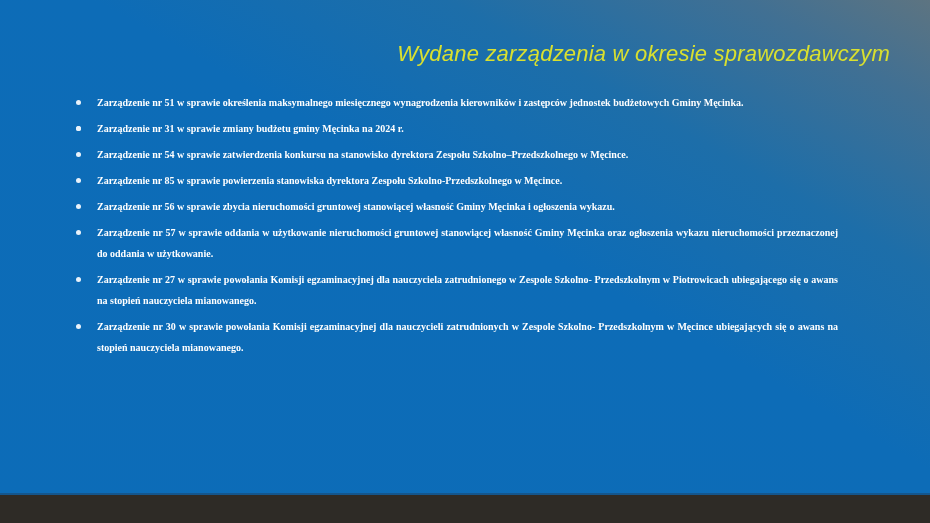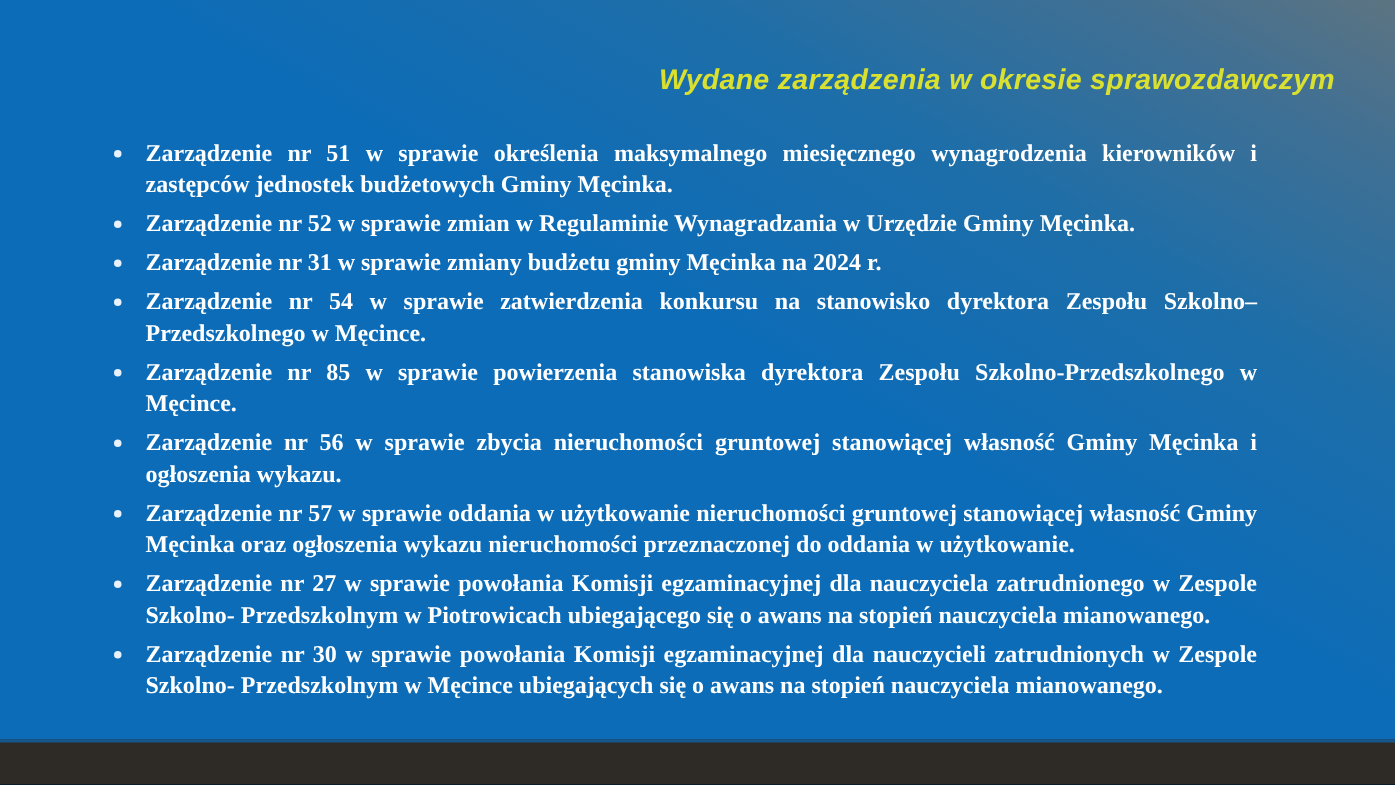--- a/index.html
+++ b/index.html
@@ -16,38 +16,38 @@
       #0c6cb8 100%);
     font-family: "Liberation Serif", serif;
   }
   .title {
     position: absolute;
     top: 41px;
     right: 40px;
     margin: 0;
     font-family: "Liberation Sans", sans-serif;
     font-style: italic;
-    font-weight: 700;
-    font-size: 19px;
+    font-weight: 400;
+    font-size: 22px;
     line-height: 25px;
     letter-spacing: 0.2px;
     color: #d9e02f;
     white-space: nowrap;
   }
   .decrees {
     position: absolute;
     top: 92px;
     left: 97px;
     right: 92px;
     margin: 0;
     padding: 0;
     list-style: none;
     color: #ffffff;
     font-weight: 700;
-    font-size: 16px;
+    font-size: 10px;
     line-height: 21px;
     text-align: justify;
   }
   .decrees li {
     position: relative;
     margin: 0 0 5px 0;
   }
   .dot {
     position: absolute;
     left: -21px;
@@ -74,21 +74,20 @@
 
   <h1 class="title">Wydane zarządzenia w okresie sprawozdawczym</h1>
 
   <ul class="decrees">
     <li>
       <span class="dot"></span>
       <span>Zarządzenie nr 51 w sprawie określenia maksymalnego miesięcznego wynagrodzenia kierowników i zastępców jednostek budżetowych Gminy Męcinka.</span>
     </li>
     <li>
       <span class="dot"></span>
-      <span>Zarządzenie nr 52 w sprawie zmian w Regulaminie Wynagradzania w Urzędzie Gminy Męcinka.</span>
     </li>
     <li>
       <span class="dot"></span>
       <span>Zarządzenie nr 31 w sprawie zmiany budżetu gminy Męcinka na 2024 r.</span>
     </li>
     <li>
       <span class="dot"></span>
       <span>Zarządzenie nr 54 w sprawie zatwierdzenia konkursu na stanowisko dyrektora Zespołu Szkolno–Przedszkolnego w Męcince.</span>
     </li>
     <li>

